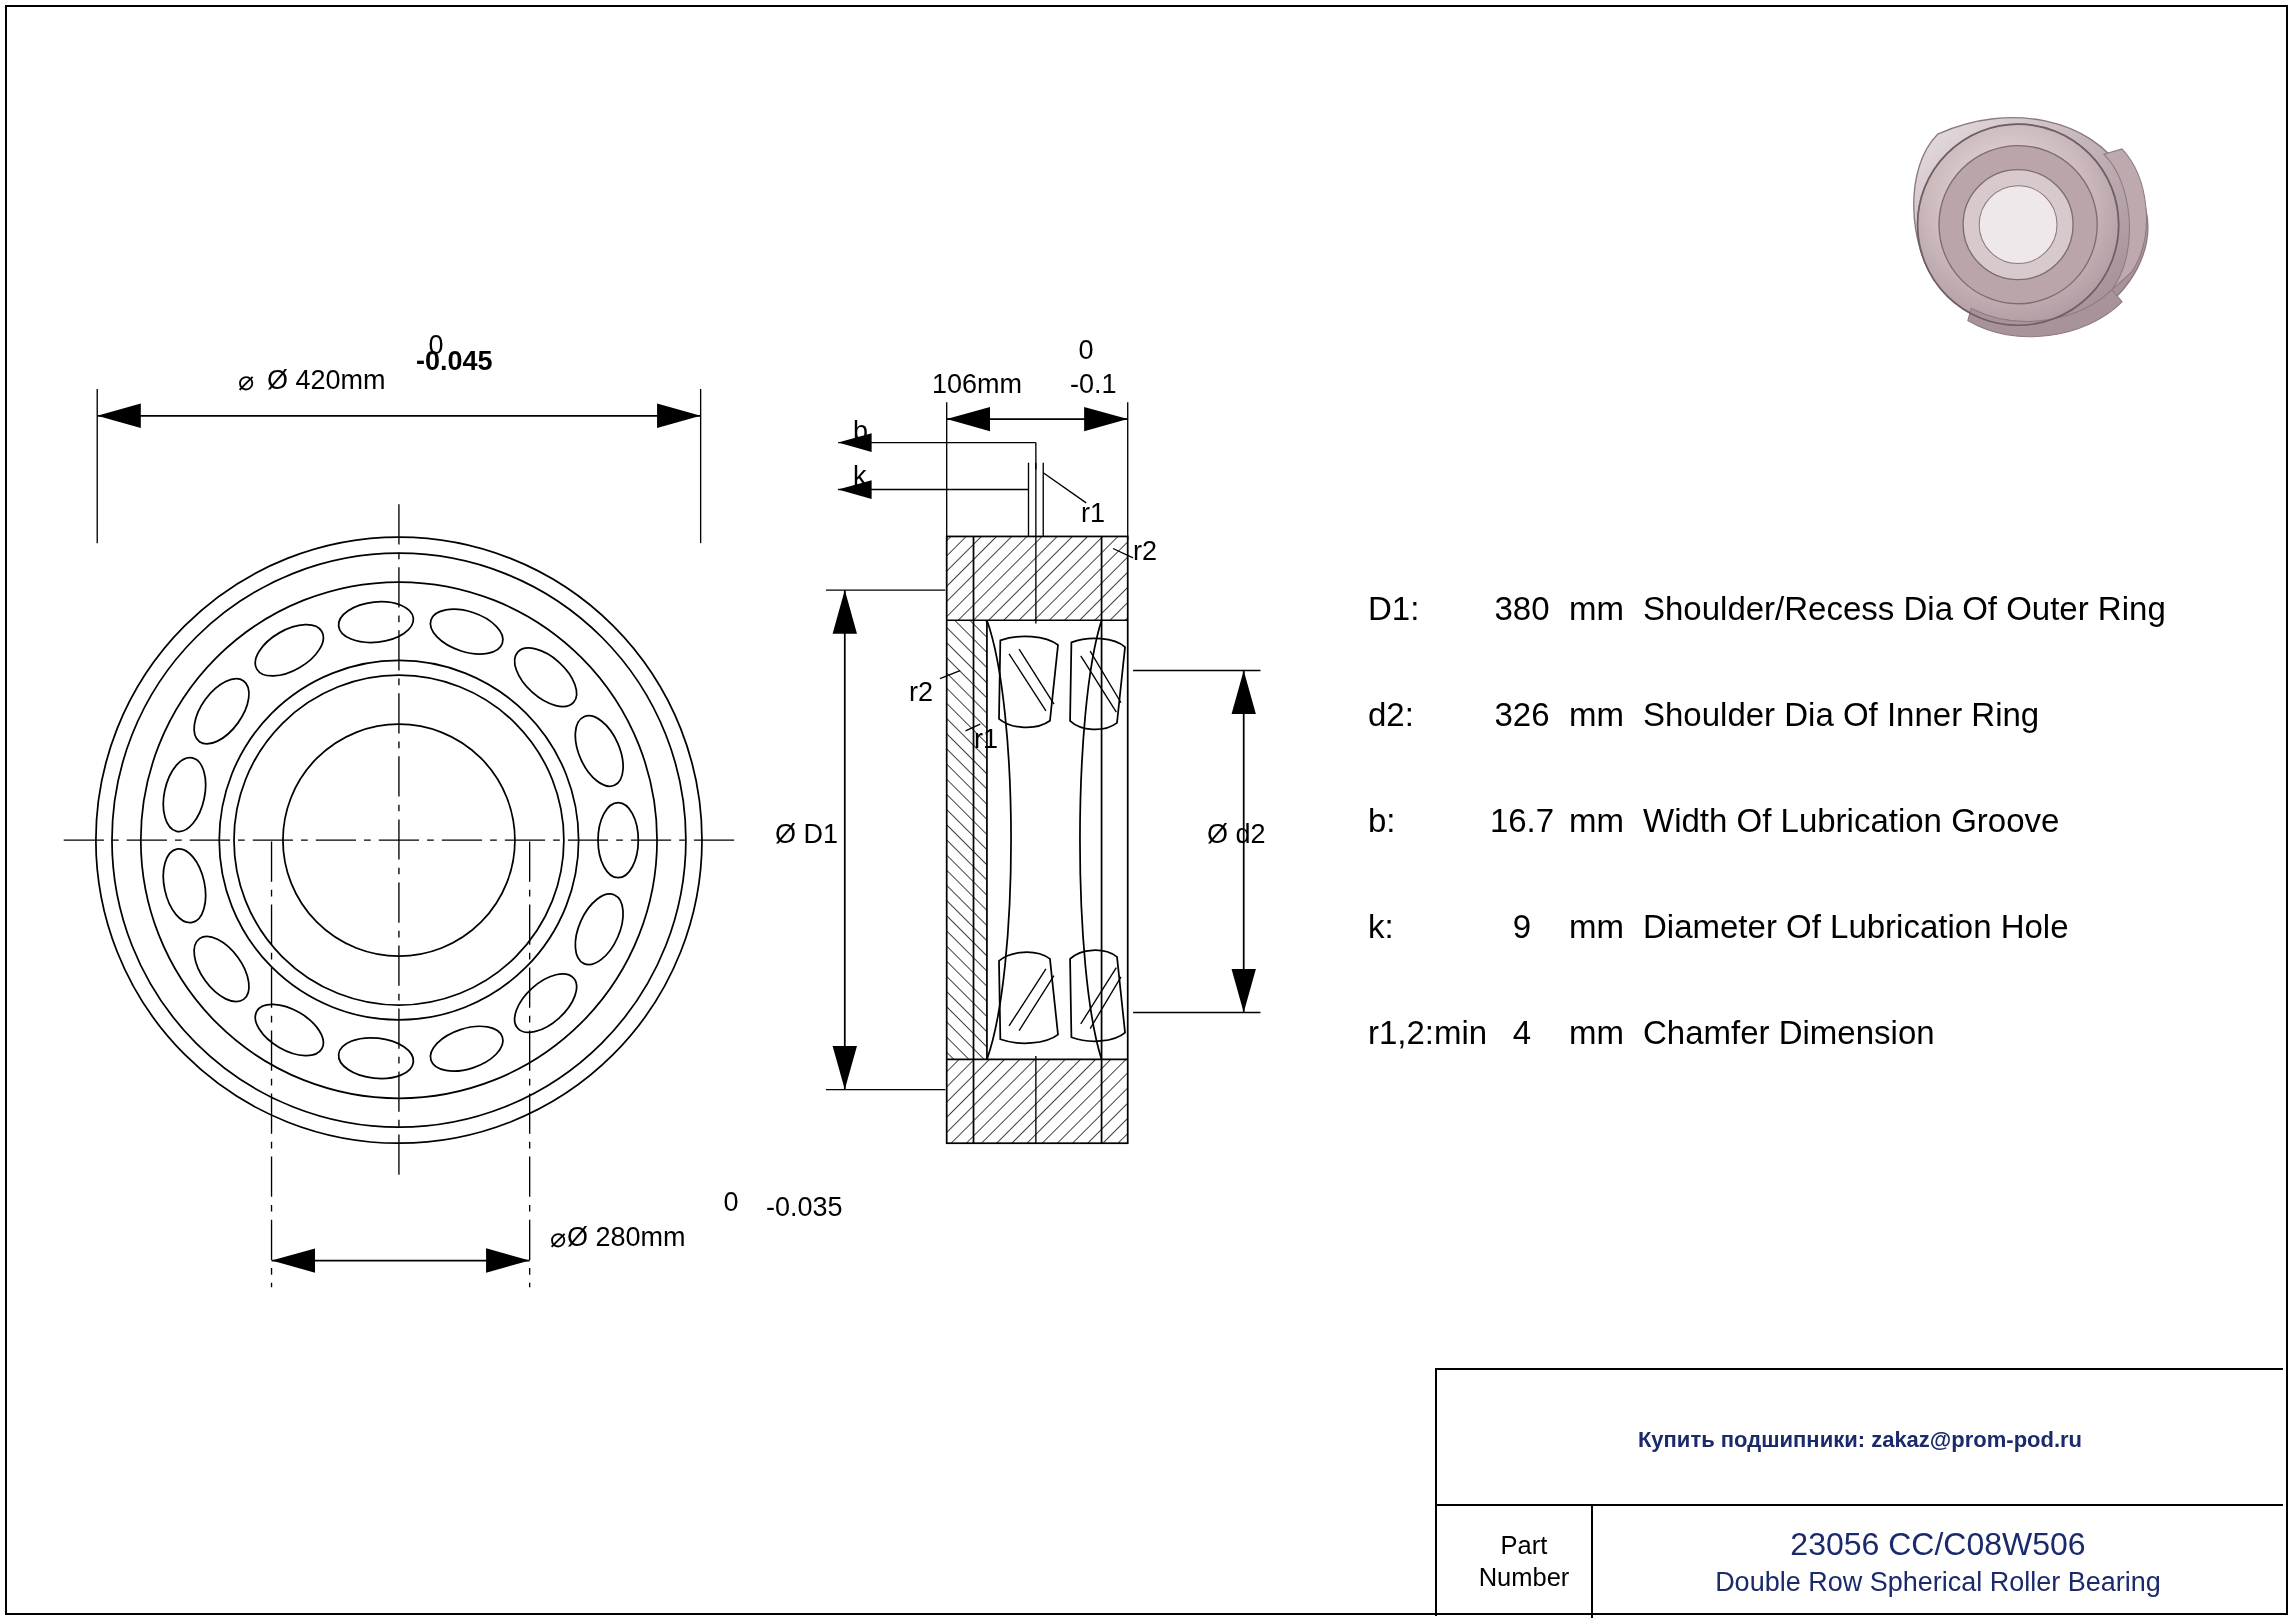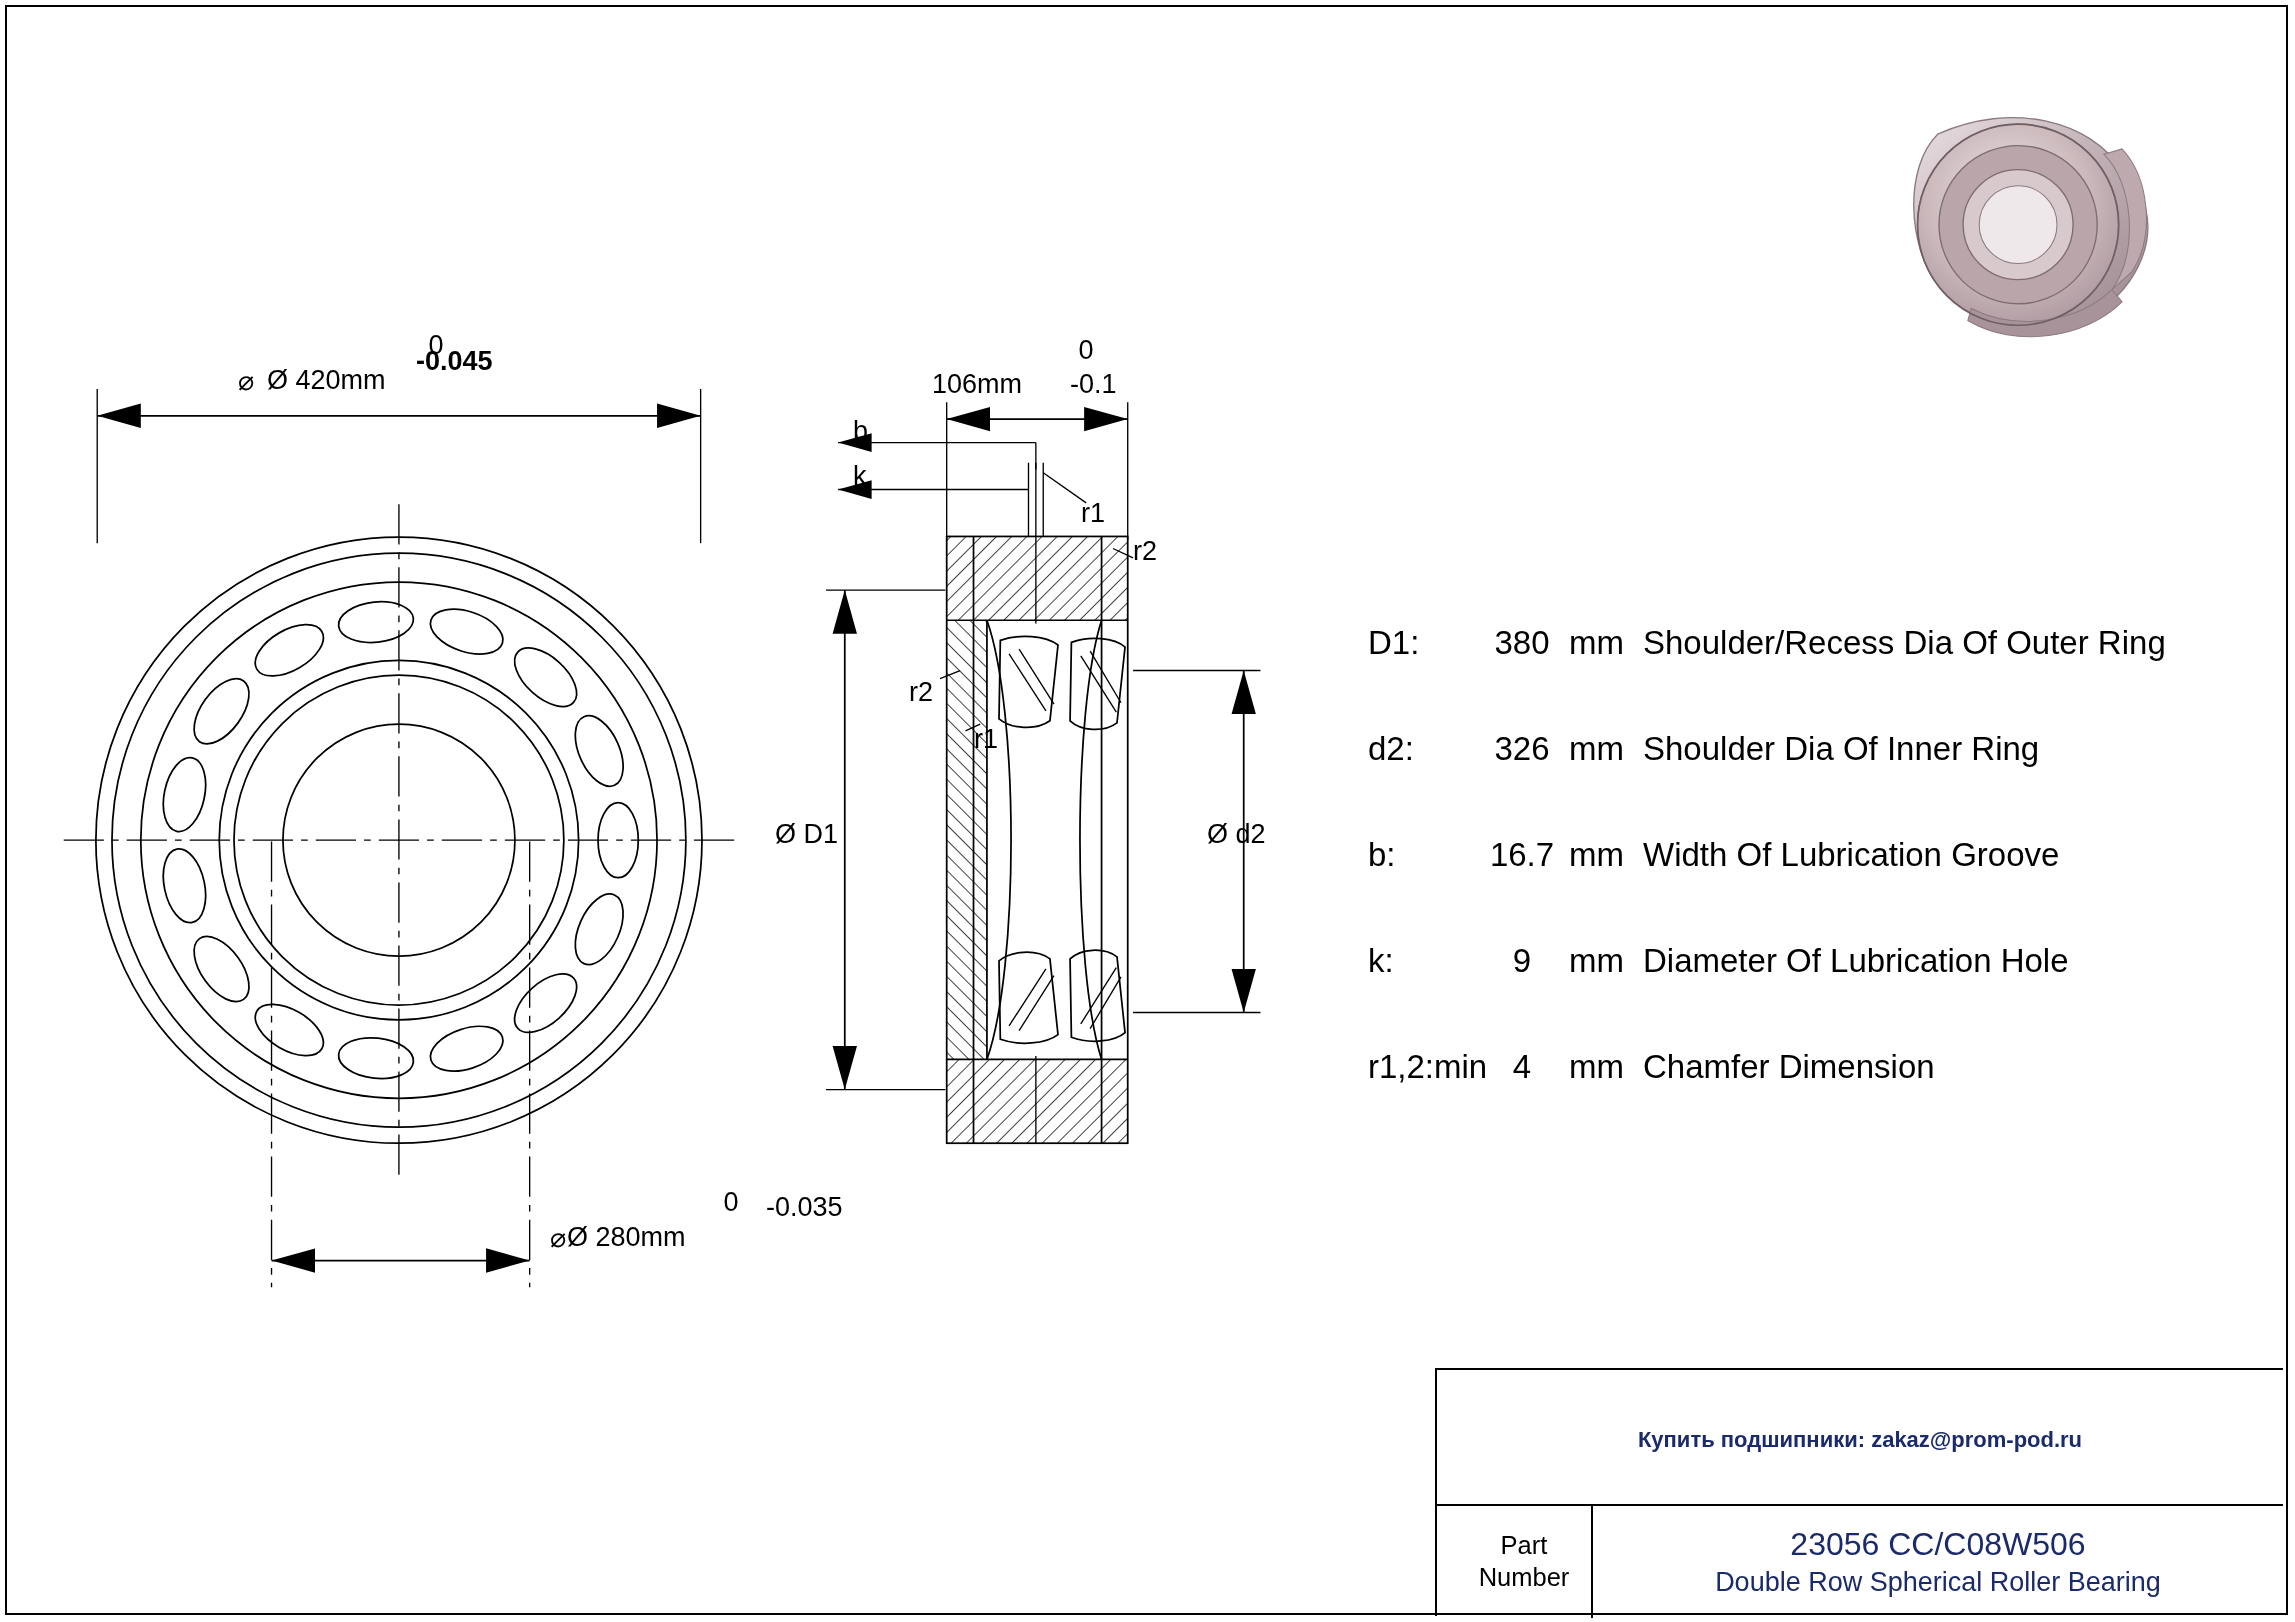--- a/index.html
+++ b/index.html
@@ -45,21 +45,21 @@
     font-size: 27px;
   }
   .spec-table {
     position: absolute;
     left: 1368px;
     top: 590px;
     width: 865px;
   }
   .spec-row {
     display: flex;
-    align-items: center;
+    align-items: flex-start;
     height: 106px;
   }
   .spec-sym {
     width: 107px;
     font-size: 33px;
     text-align: left;
   }
   .spec-val {
     width: 94px;
     font-size: 33px;

